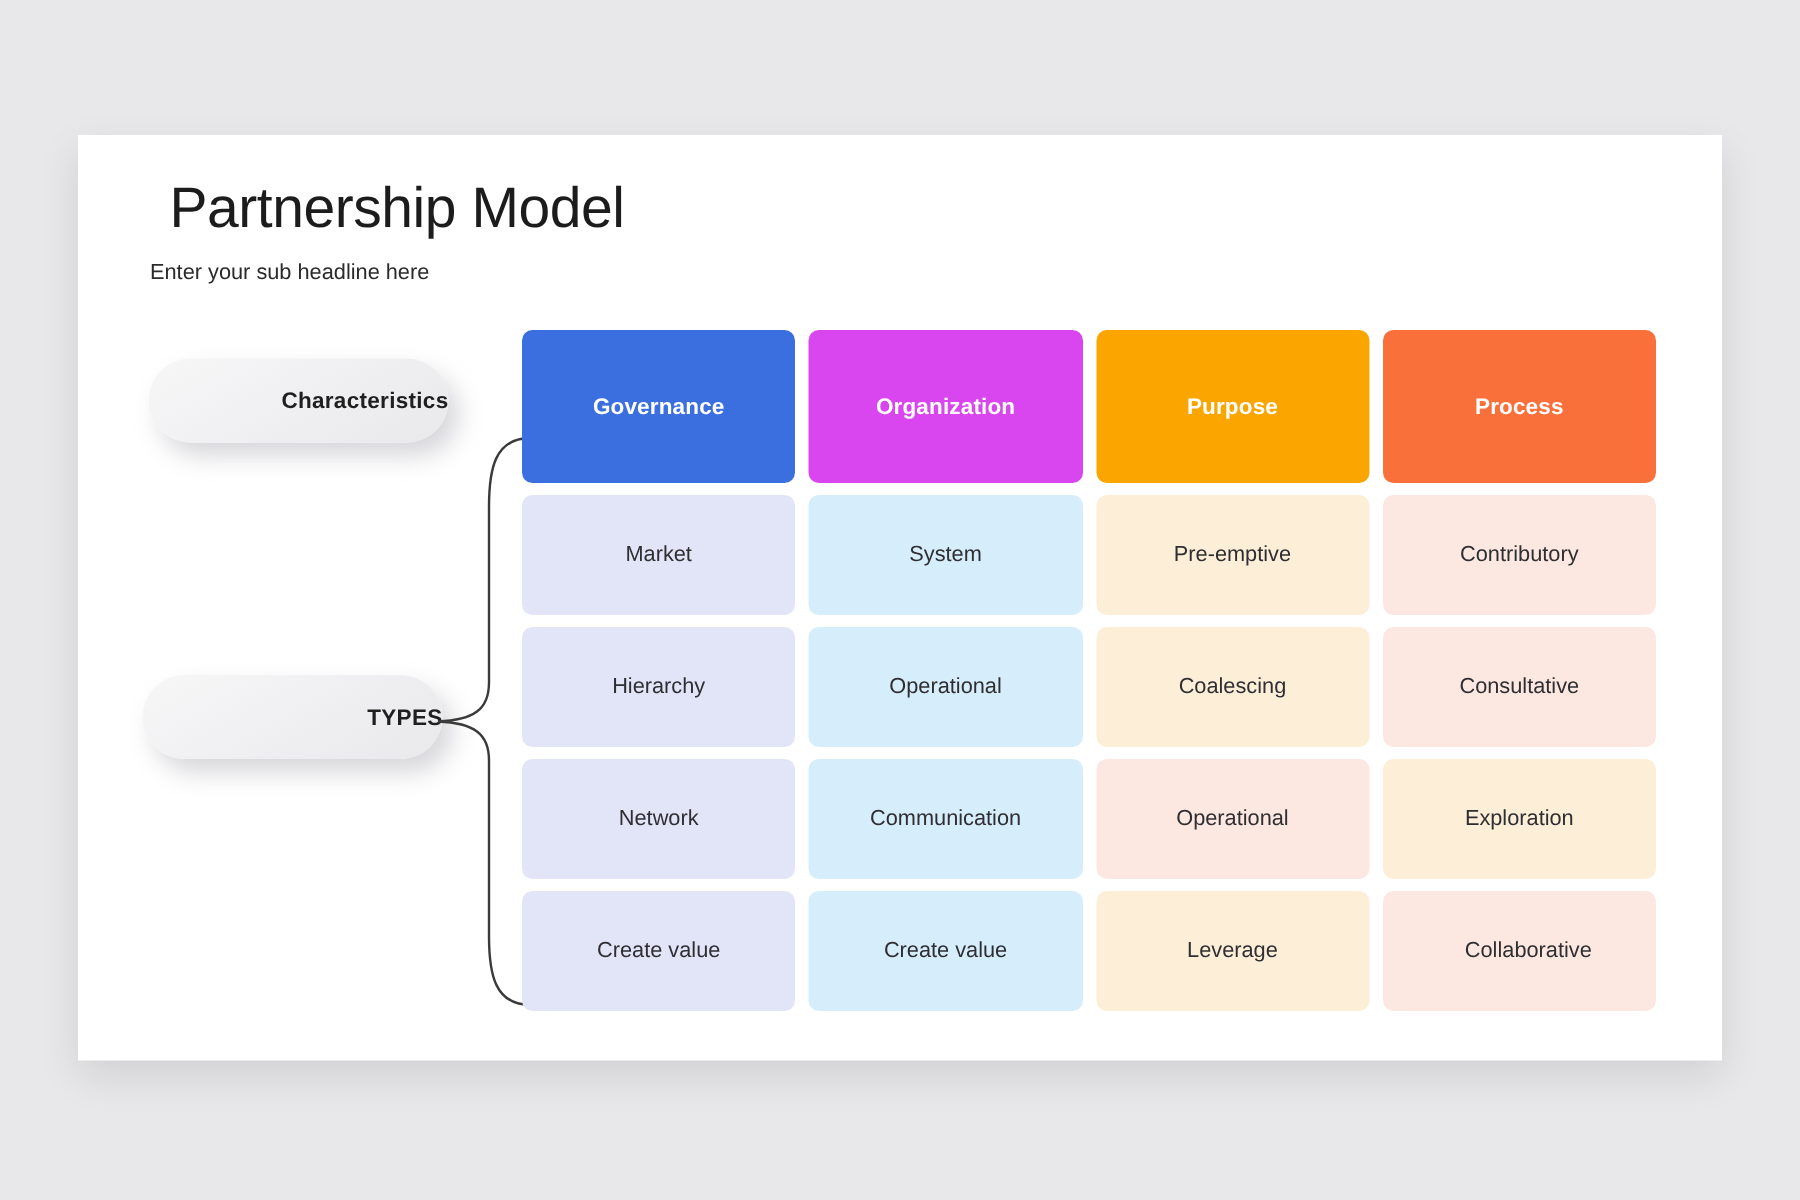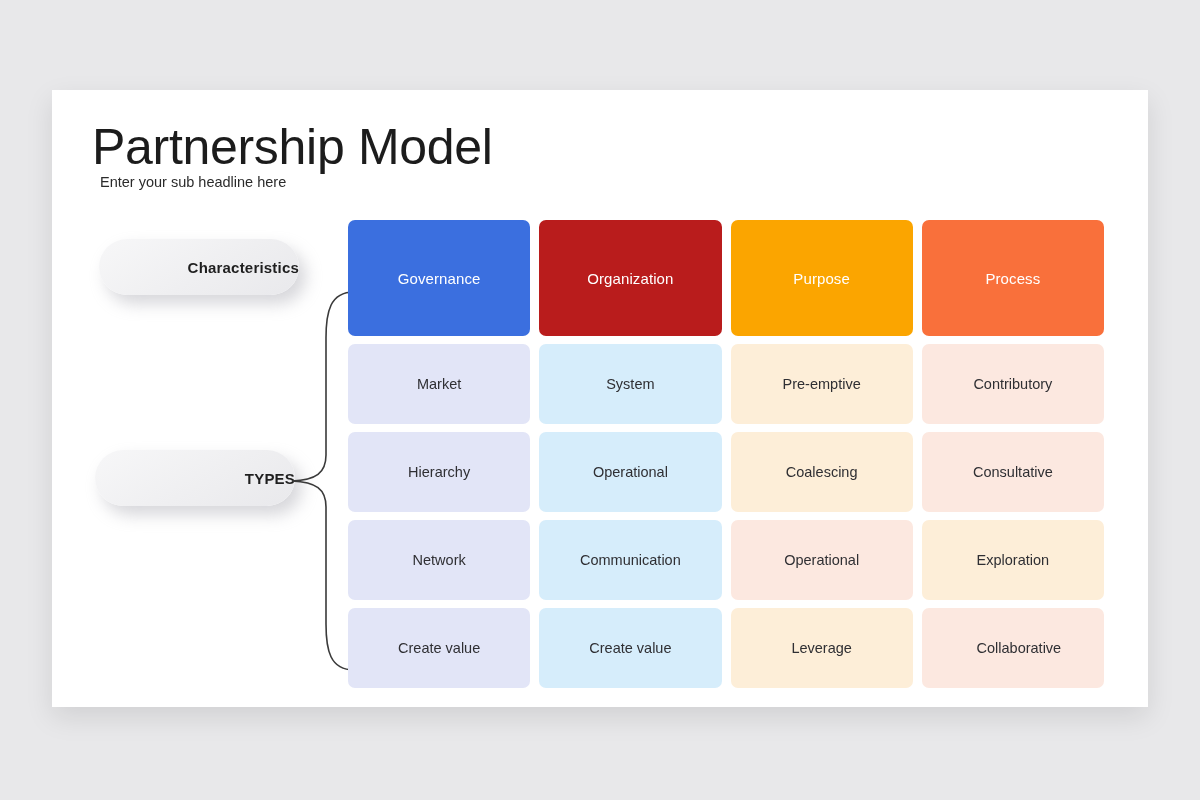--- a/index.html
+++ b/index.html
@@ -14,22 +14,22 @@
   .slide {
     position:absolute;
     left:52px; top:90px;
     width:1096px; height:617px;
     background:#ffffff;
     box-shadow:0 10px 26px rgba(0,0,0,0.10);
   }
 
   
   .title {
-    position:absolute; left:40px; top:28px;
-    font-size:50px; font-weight:400; color:#1c1c1c;
+    position:absolute; left:61px; top:28px;
+    font-size:38px; font-weight:400; color:#1c1c1c;
     letter-spacing:-0.3px; white-space:nowrap;
   }
   .subtitle {
     position:absolute; left:48px; top:84px;
     font-size:14.5px; font-weight:400; color:#2b2b2b;
     white-space:nowrap;
   }
 
   
   .pill {
@@ -59,22 +59,22 @@
     display:grid;
     grid-template-columns:repeat(4,1fr);
     column-gap:9px; row-gap:8px;
   }
   .cell {
     border-radius:7px;
     display:flex; align-items:center; justify-content:center;
     text-align:center;
   }
   .head {
-    height:116px;
-    font-size:15px; font-weight:400; color:#ffffff;
+    height:102px;
+    font-size:15px; font-weight:700; color:#ffffff;
     letter-spacing:0.1px;
   }
   .body {
     height:80px;
     font-size:14.5px; font-weight:400; color:#2f2f33;
   }
 </style>
 </head>
 <body>
 
@@ -91,21 +91,21 @@
     <span>TYPES</span>
   </div>
 
   <svg class="brace" viewBox="0 0 66 382">
     <path d="M64 2 C40 2, 36 22, 36 48 L36 165 C36 183, 26 190, 2 191
              C26 192, 36 199, 36 217 L36 334 C36 360, 40 380, 64 380" fill="none" stroke="#3a3a3a" stroke-width="1.6" stroke-linecap="round"></path>
   </svg>
 
   <div class="matrix">
       <div class="cell head" style="background: rgb(59, 111, 223); color: rgb(255, 255, 255);">Governance</div>
-      <div class="cell head" style="background: #b91c1c; color: rgb(255, 255, 255);">Organization</div>
+      <div class="cell head" style="background: #d946ef; color: rgb(255, 255, 255);">Organization</div>
       <div class="cell head" style="background: rgb(251, 165, 0); color: rgb(255, 255, 255);">Purpose</div>
       <div class="cell head" style="background: rgb(249, 112, 59); color: rgb(255, 255, 255);">Process</div>
       <div class="cell body" style="background: rgb(226, 229, 247); color: rgb(47, 47, 51);">Market</div>
       <div class="cell body" style="background: rgb(214, 237, 251); color: rgb(47, 47, 51);">System</div>
       <div class="cell body" style="background: rgb(253, 238, 216); color: rgb(47, 47, 51);">Pre-emptive</div>
       <div class="cell body" style="background: rgb(252, 232, 224); color: rgb(47, 47, 51);">Contributory</div>
       <div class="cell body" style="background: rgb(226, 229, 247); color: rgb(47, 47, 51);">Hierarchy</div>
       <div class="cell body" style="background: rgb(214, 237, 251); color: rgb(47, 47, 51);">Operational</div>
       <div class="cell body" style="background: rgb(253, 238, 216); color: rgb(47, 47, 51);">Coalescing</div>
       <div class="cell body" style="background: rgb(252, 232, 224); color: rgb(47, 47, 51);">Consultative</div>

